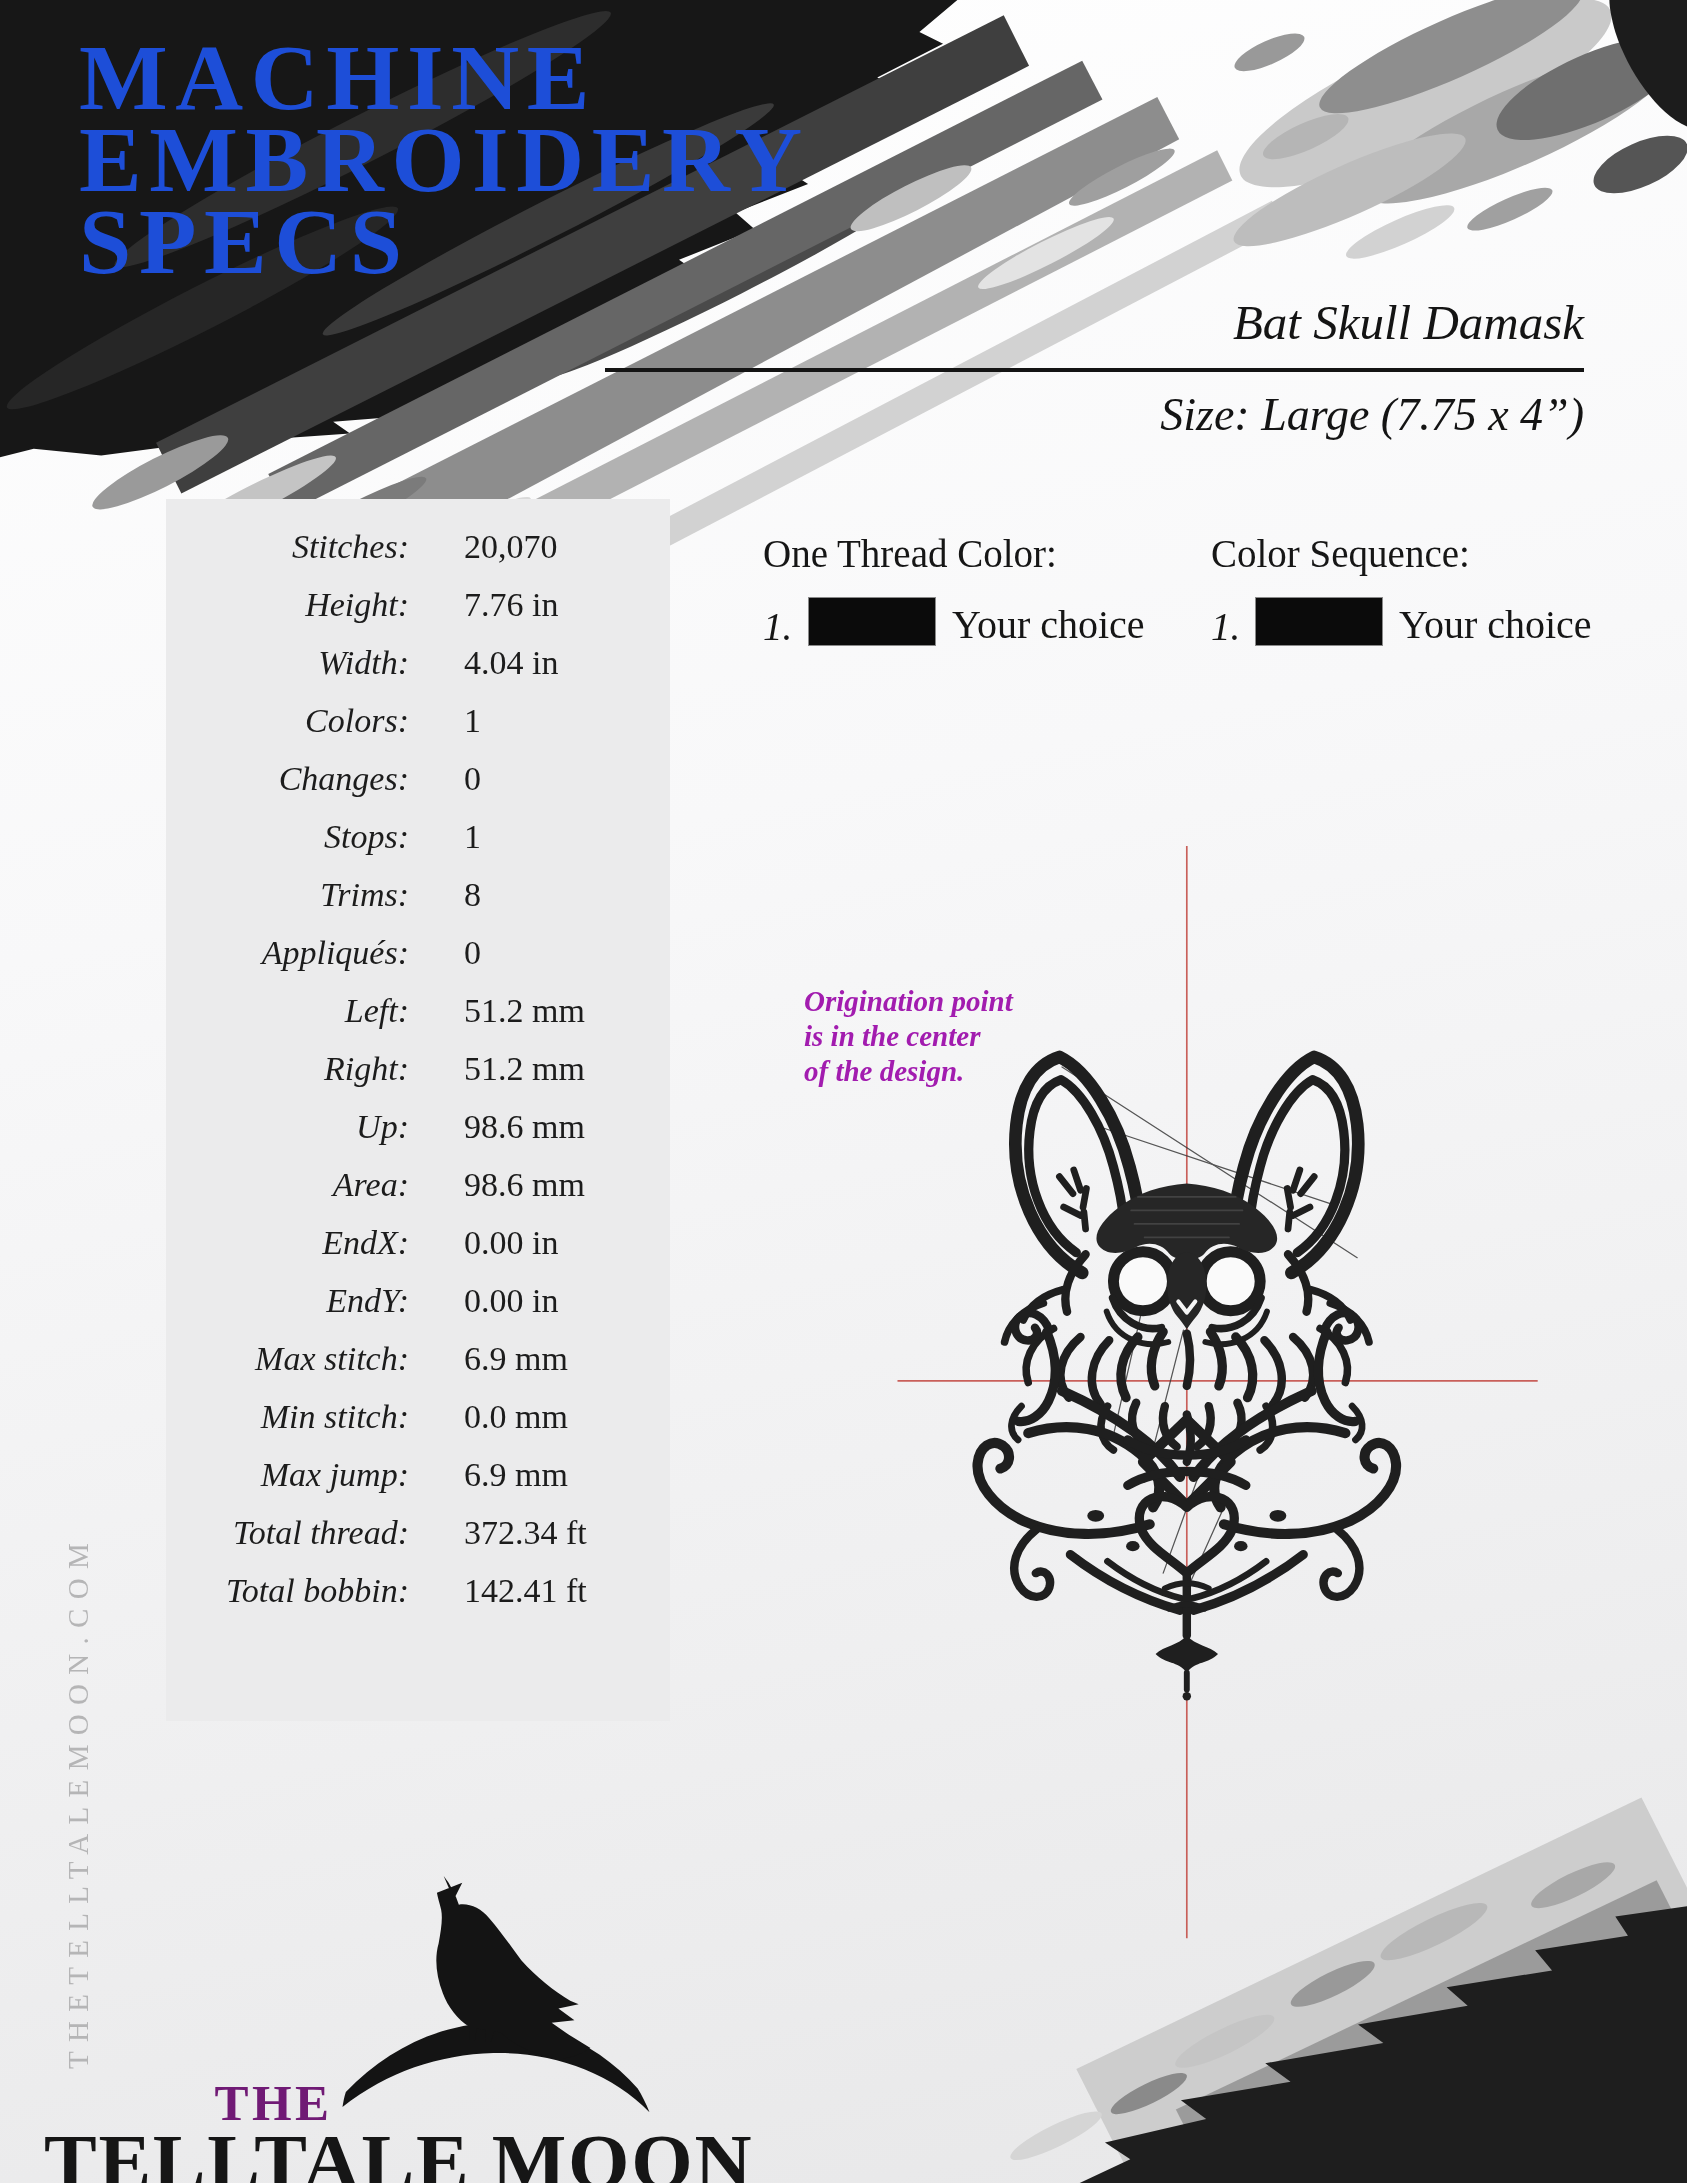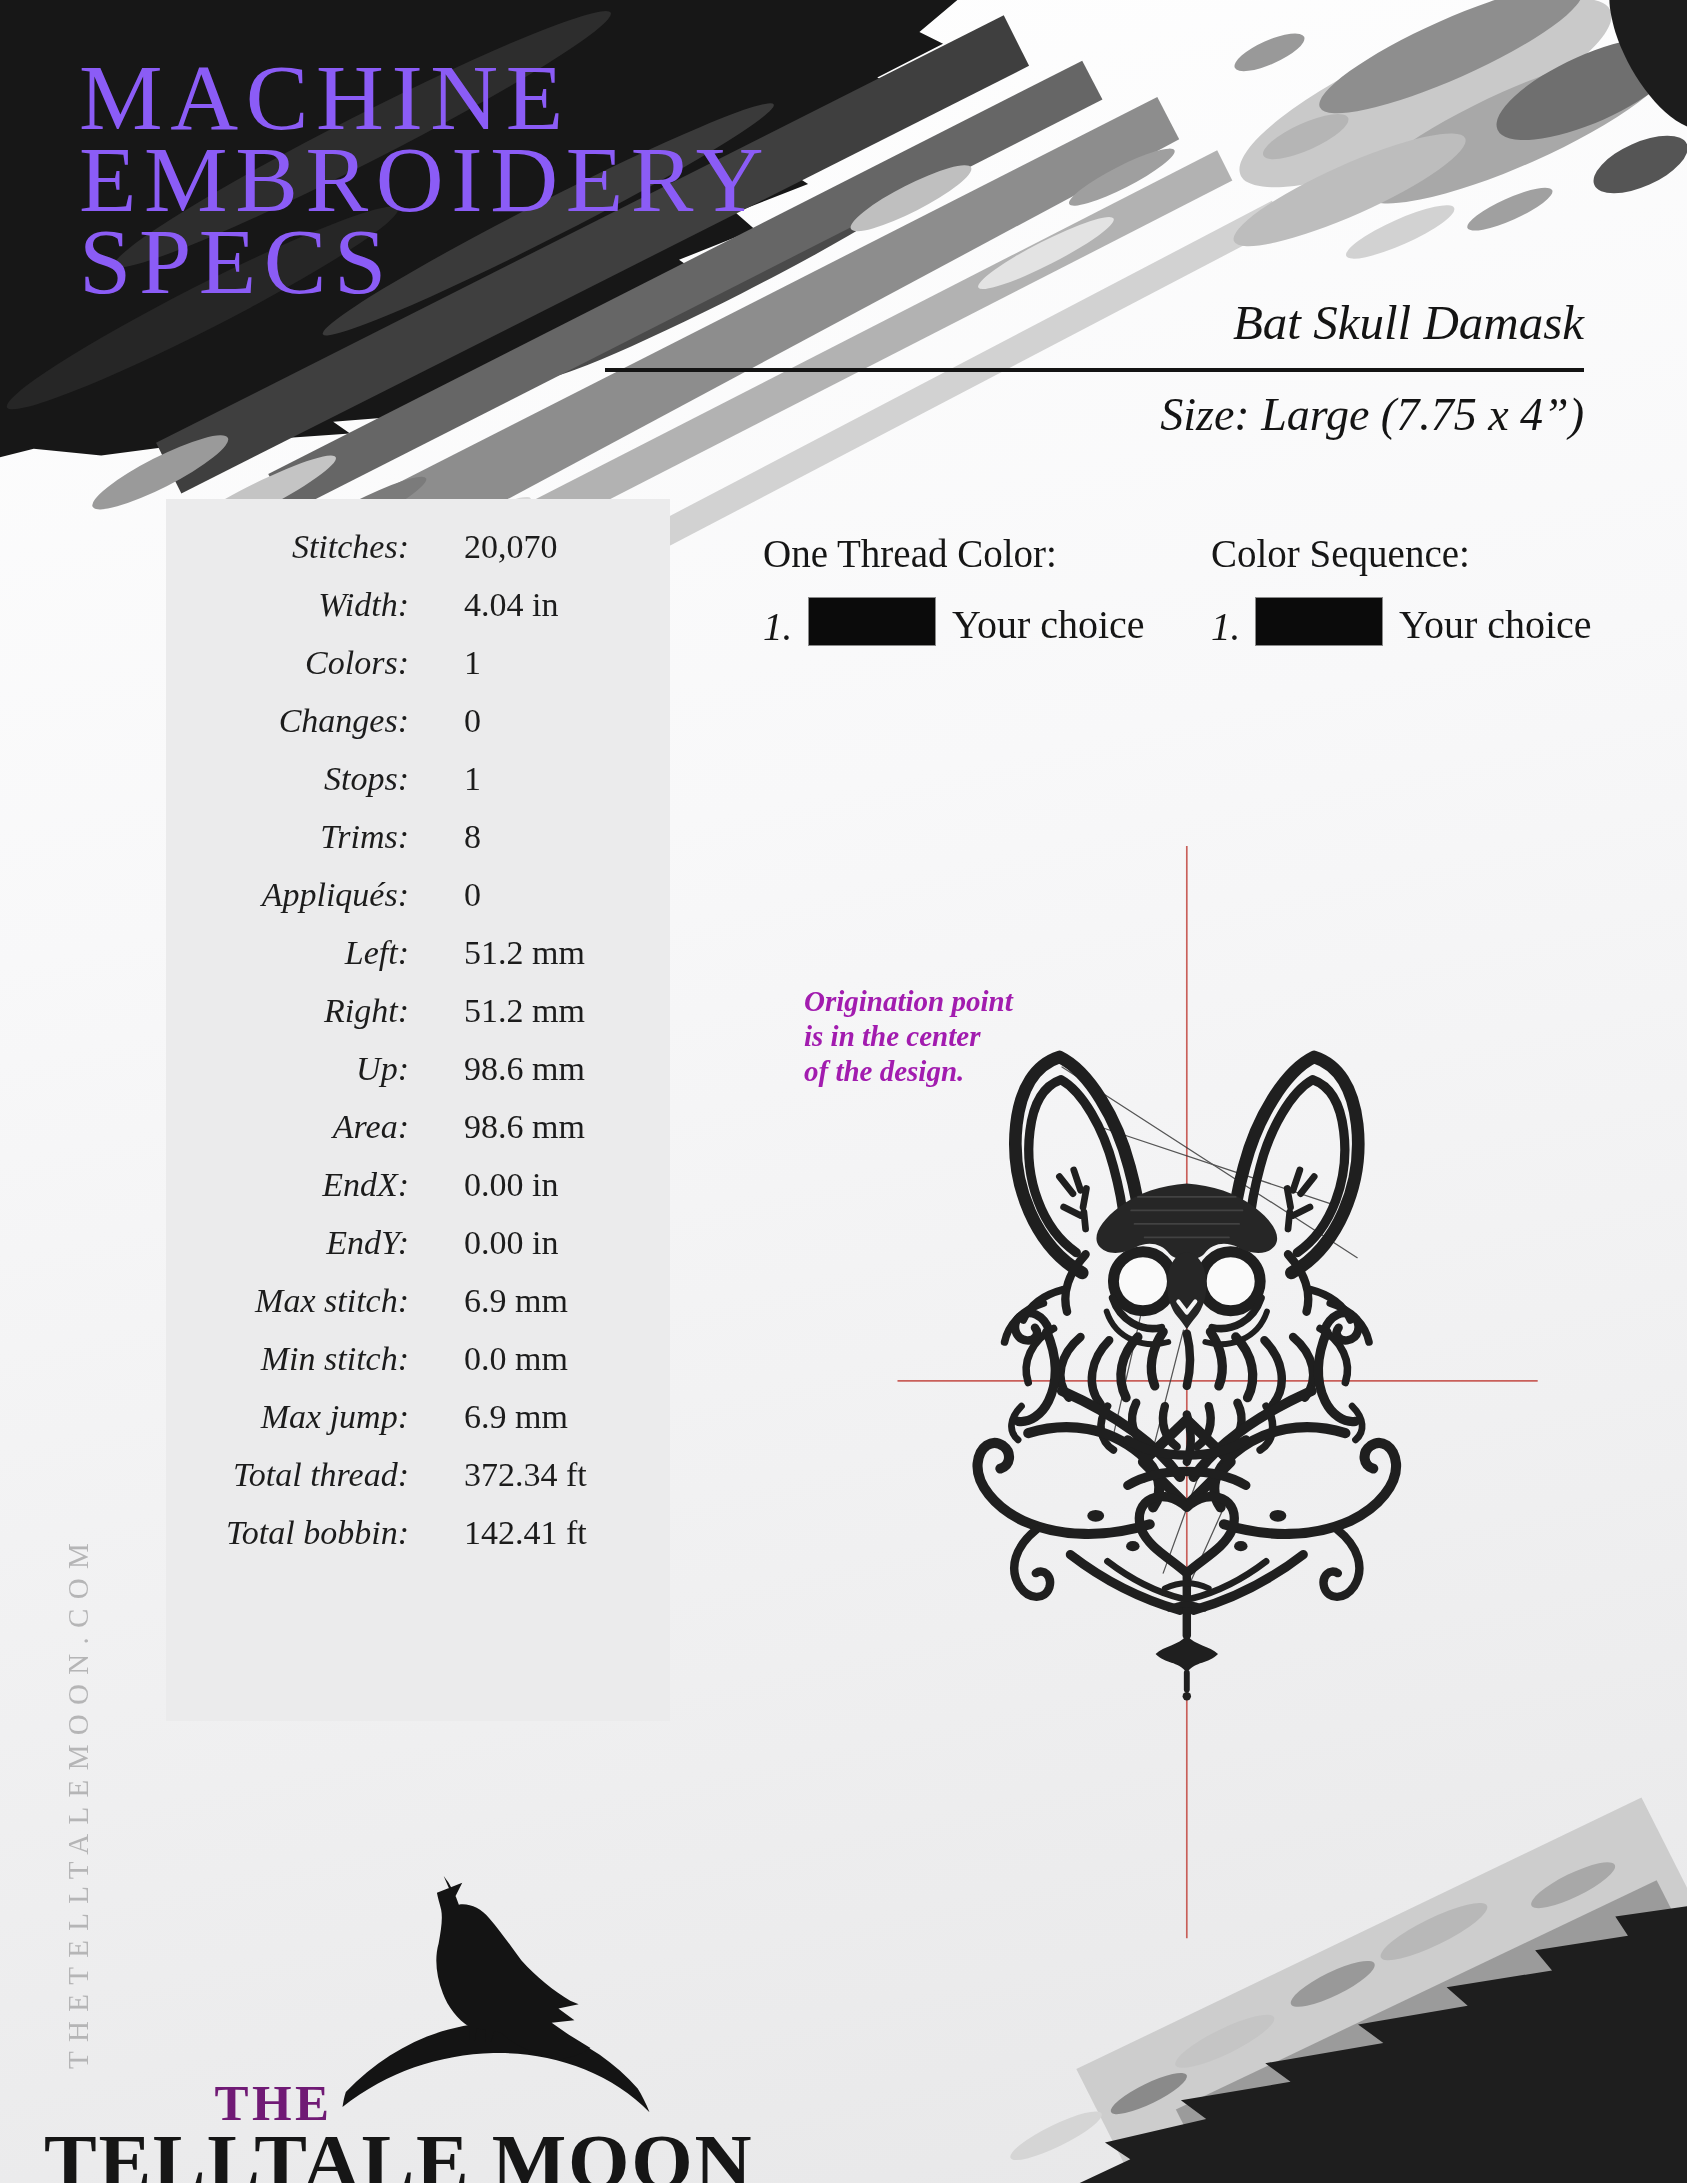--- a/index.html
+++ b/index.html
@@ -4,22 +4,22 @@
 <style>
   html,body{margin:0;padding:0;}
   body{
     width:1687px;height:2183px;position:relative;overflow:hidden;
     background:linear-gradient(168deg,#ffffff 0%,#f8f8f9 38%,#efeff0 72%,#e7e7e8 100%);
     font-family:"Liberation Serif","DejaVu Serif",serif;color:#1c1c1c;
   }
   .abs{position:absolute;}
   
   #art-layer{position:absolute;left:0;top:0;width:1687px;height:2183px;pointer-events:none;}
-  .hdr-title{left:79px;top:56px;font-size:94px;line-height:82px;letter-spacing:7.6px;
-    color:#8b5cf6;font-weight:400;white-space:nowrap;}
+  .hdr-title{left:79px;top:36px;font-size:94px;line-height:82px;letter-spacing:7.6px;
+    color:#1d4ed8;font-weight:700;white-space:nowrap;}
   .design-name{right:103px;top:294px;font-size:49px;font-weight:400;font-style:italic;white-space:nowrap;color:#141414;}
   .hdr-rule{left:605px;right:103px;top:368px;height:4.2px;background:#141414;}
   .size-label{right:103px;top:388px;font-size:46px;font-weight:400;font-style:italic;white-space:nowrap;color:#141414;}
   
   .spec-panel{left:166px;top:499px;width:504px;height:1222px;background:#ebebec;padding-top:18.6px;box-sizing:border-box;}
   .spec-row{height:58px;display:flex;align-items:center;font-size:34px;gap:8px;}
   .spec-label{width:243px;text-align:right;font-style:italic;flex:none;}
   .spec-value{padding-left:47px;flex:none;}
   
   .col-heading{font-size:39px;white-space:nowrap;color:#161616;}
@@ -198,20 +198,24 @@
 <div class="abs hdr-rule"></div>
 <div class="abs size-label">Size: Large (7.75 x 4”)</div>
 
 <div class="abs spec-panel">
   <div>
       <div class="spec-row">
         <span class="spec-label">Stitches:</span>
         <span class="spec-value">20,070</span>
       </div>
       <div class="spec-row">
+        <span class="spec-label">Height:</span>
+        <span class="spec-value">7.76 in</span>
+      </div>
+      <div class="spec-row">
         <span class="spec-label">Width:</span>
         <span class="spec-value">4.04 in</span>
       </div>
       <div class="spec-row">
         <span class="spec-label">Colors:</span>
         <span class="spec-value">1</span>
       </div>
       <div class="spec-row">
         <span class="spec-label">Changes:</span>
         <span class="spec-value">0</span>

